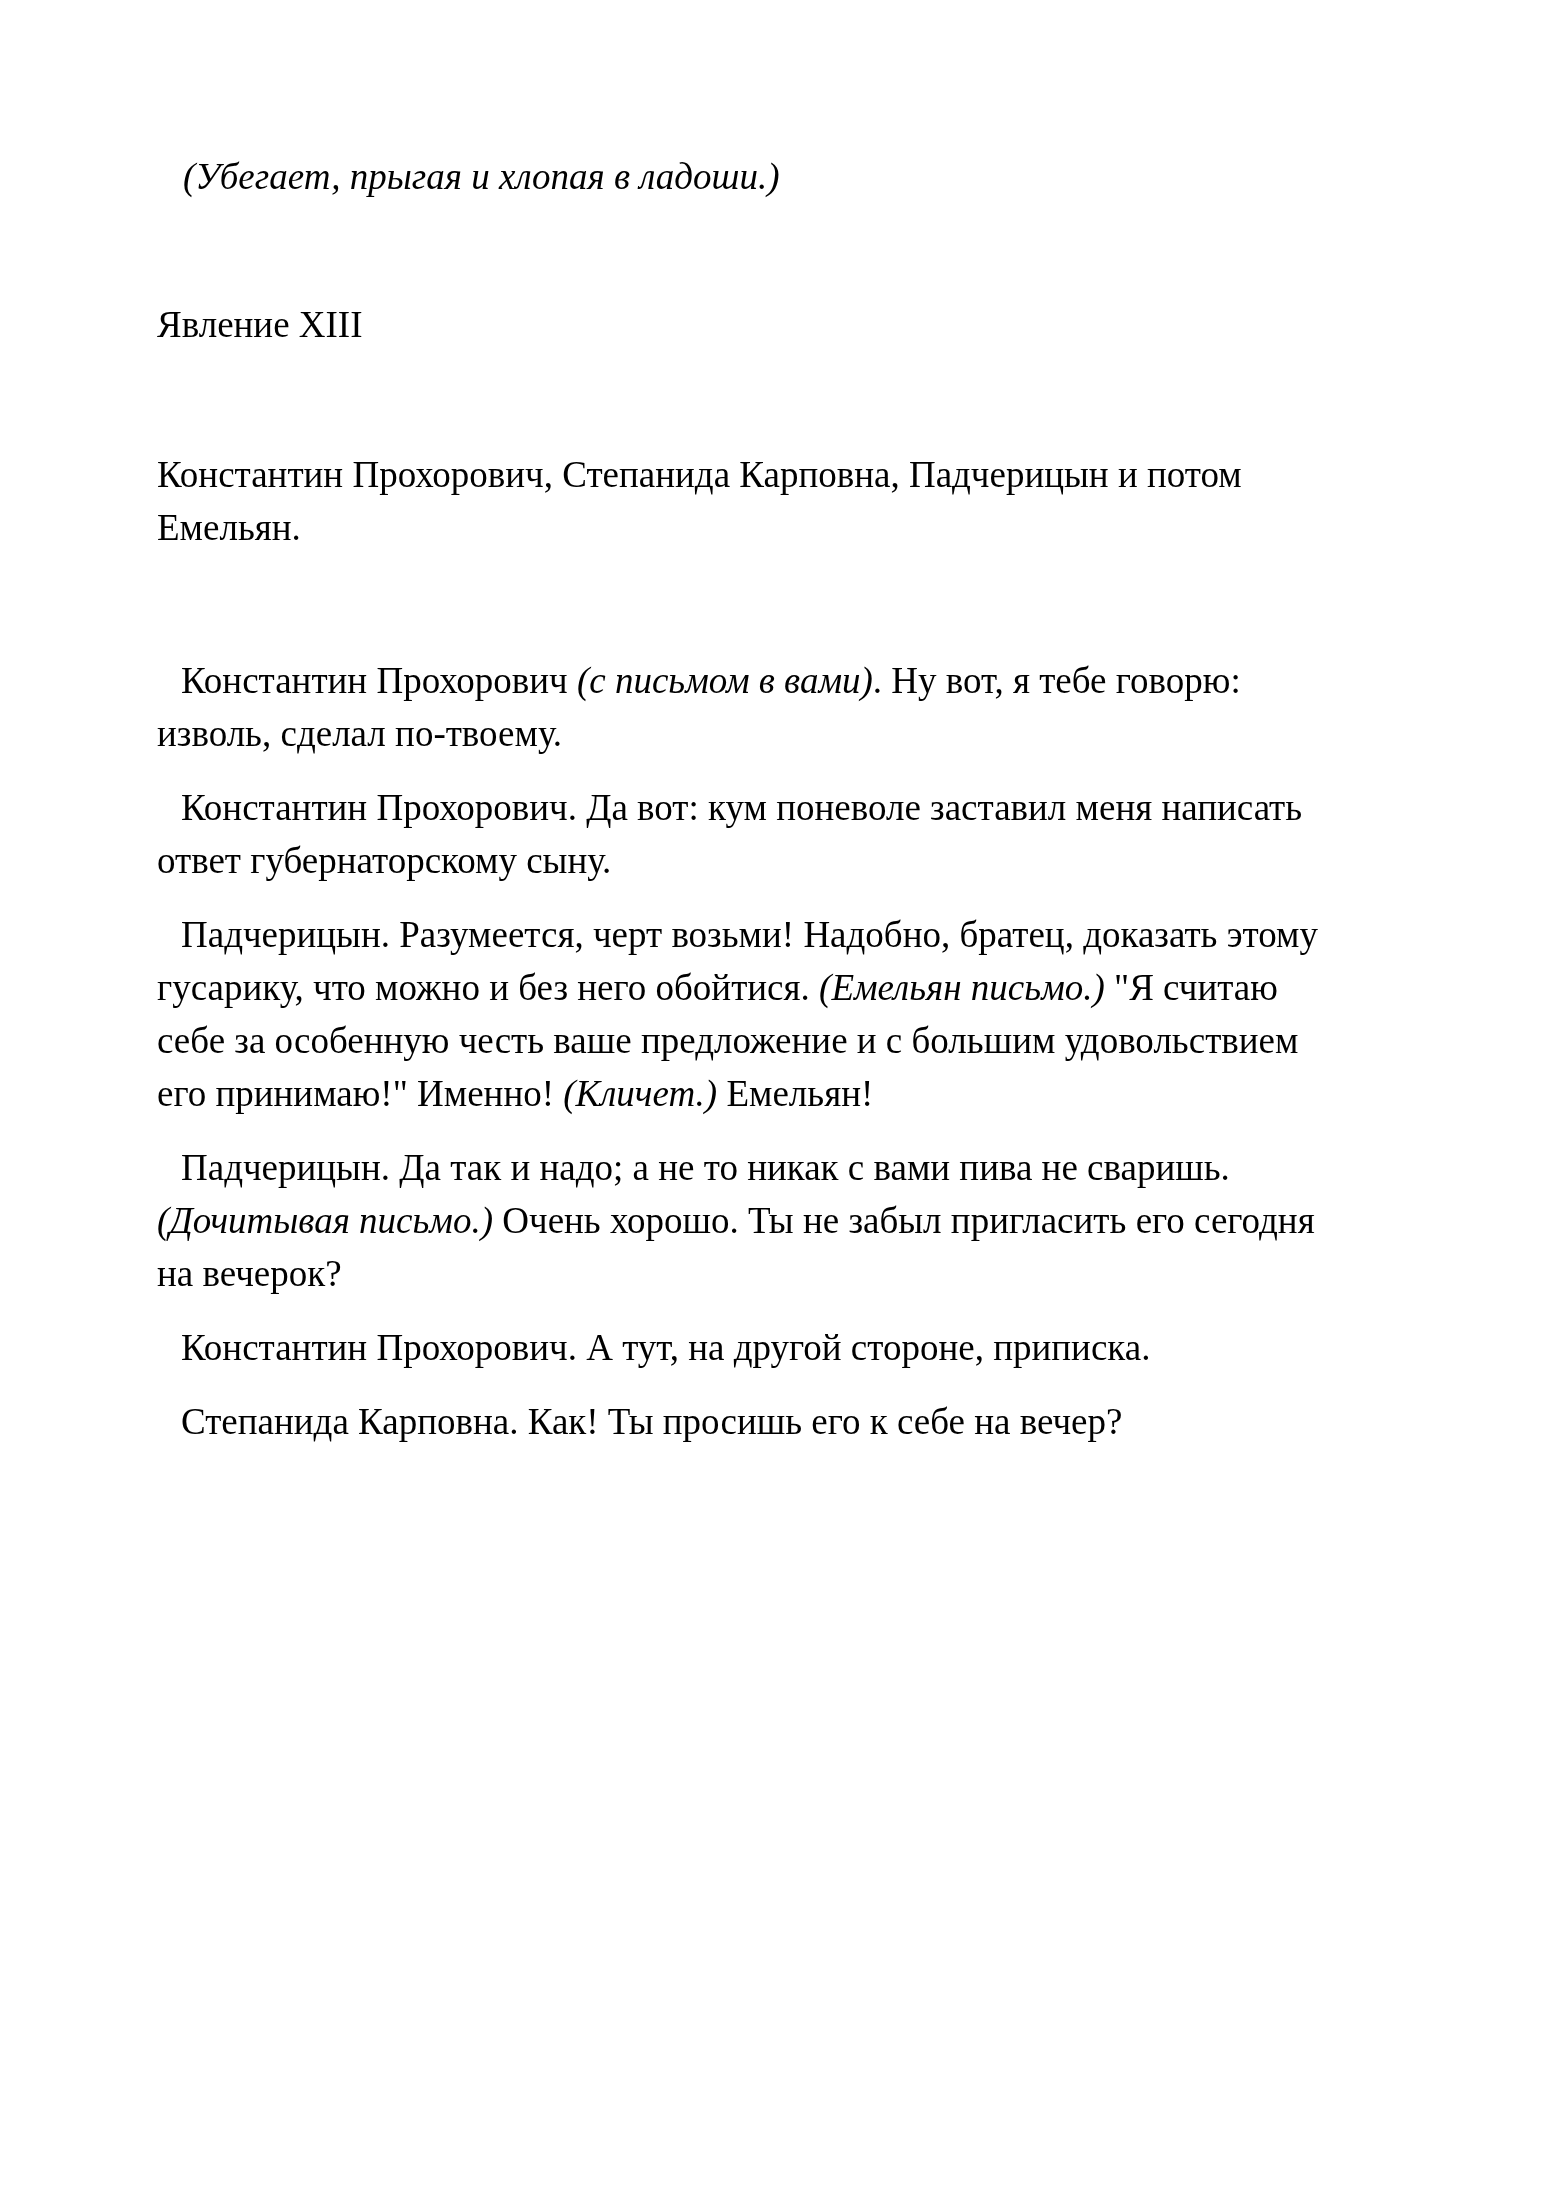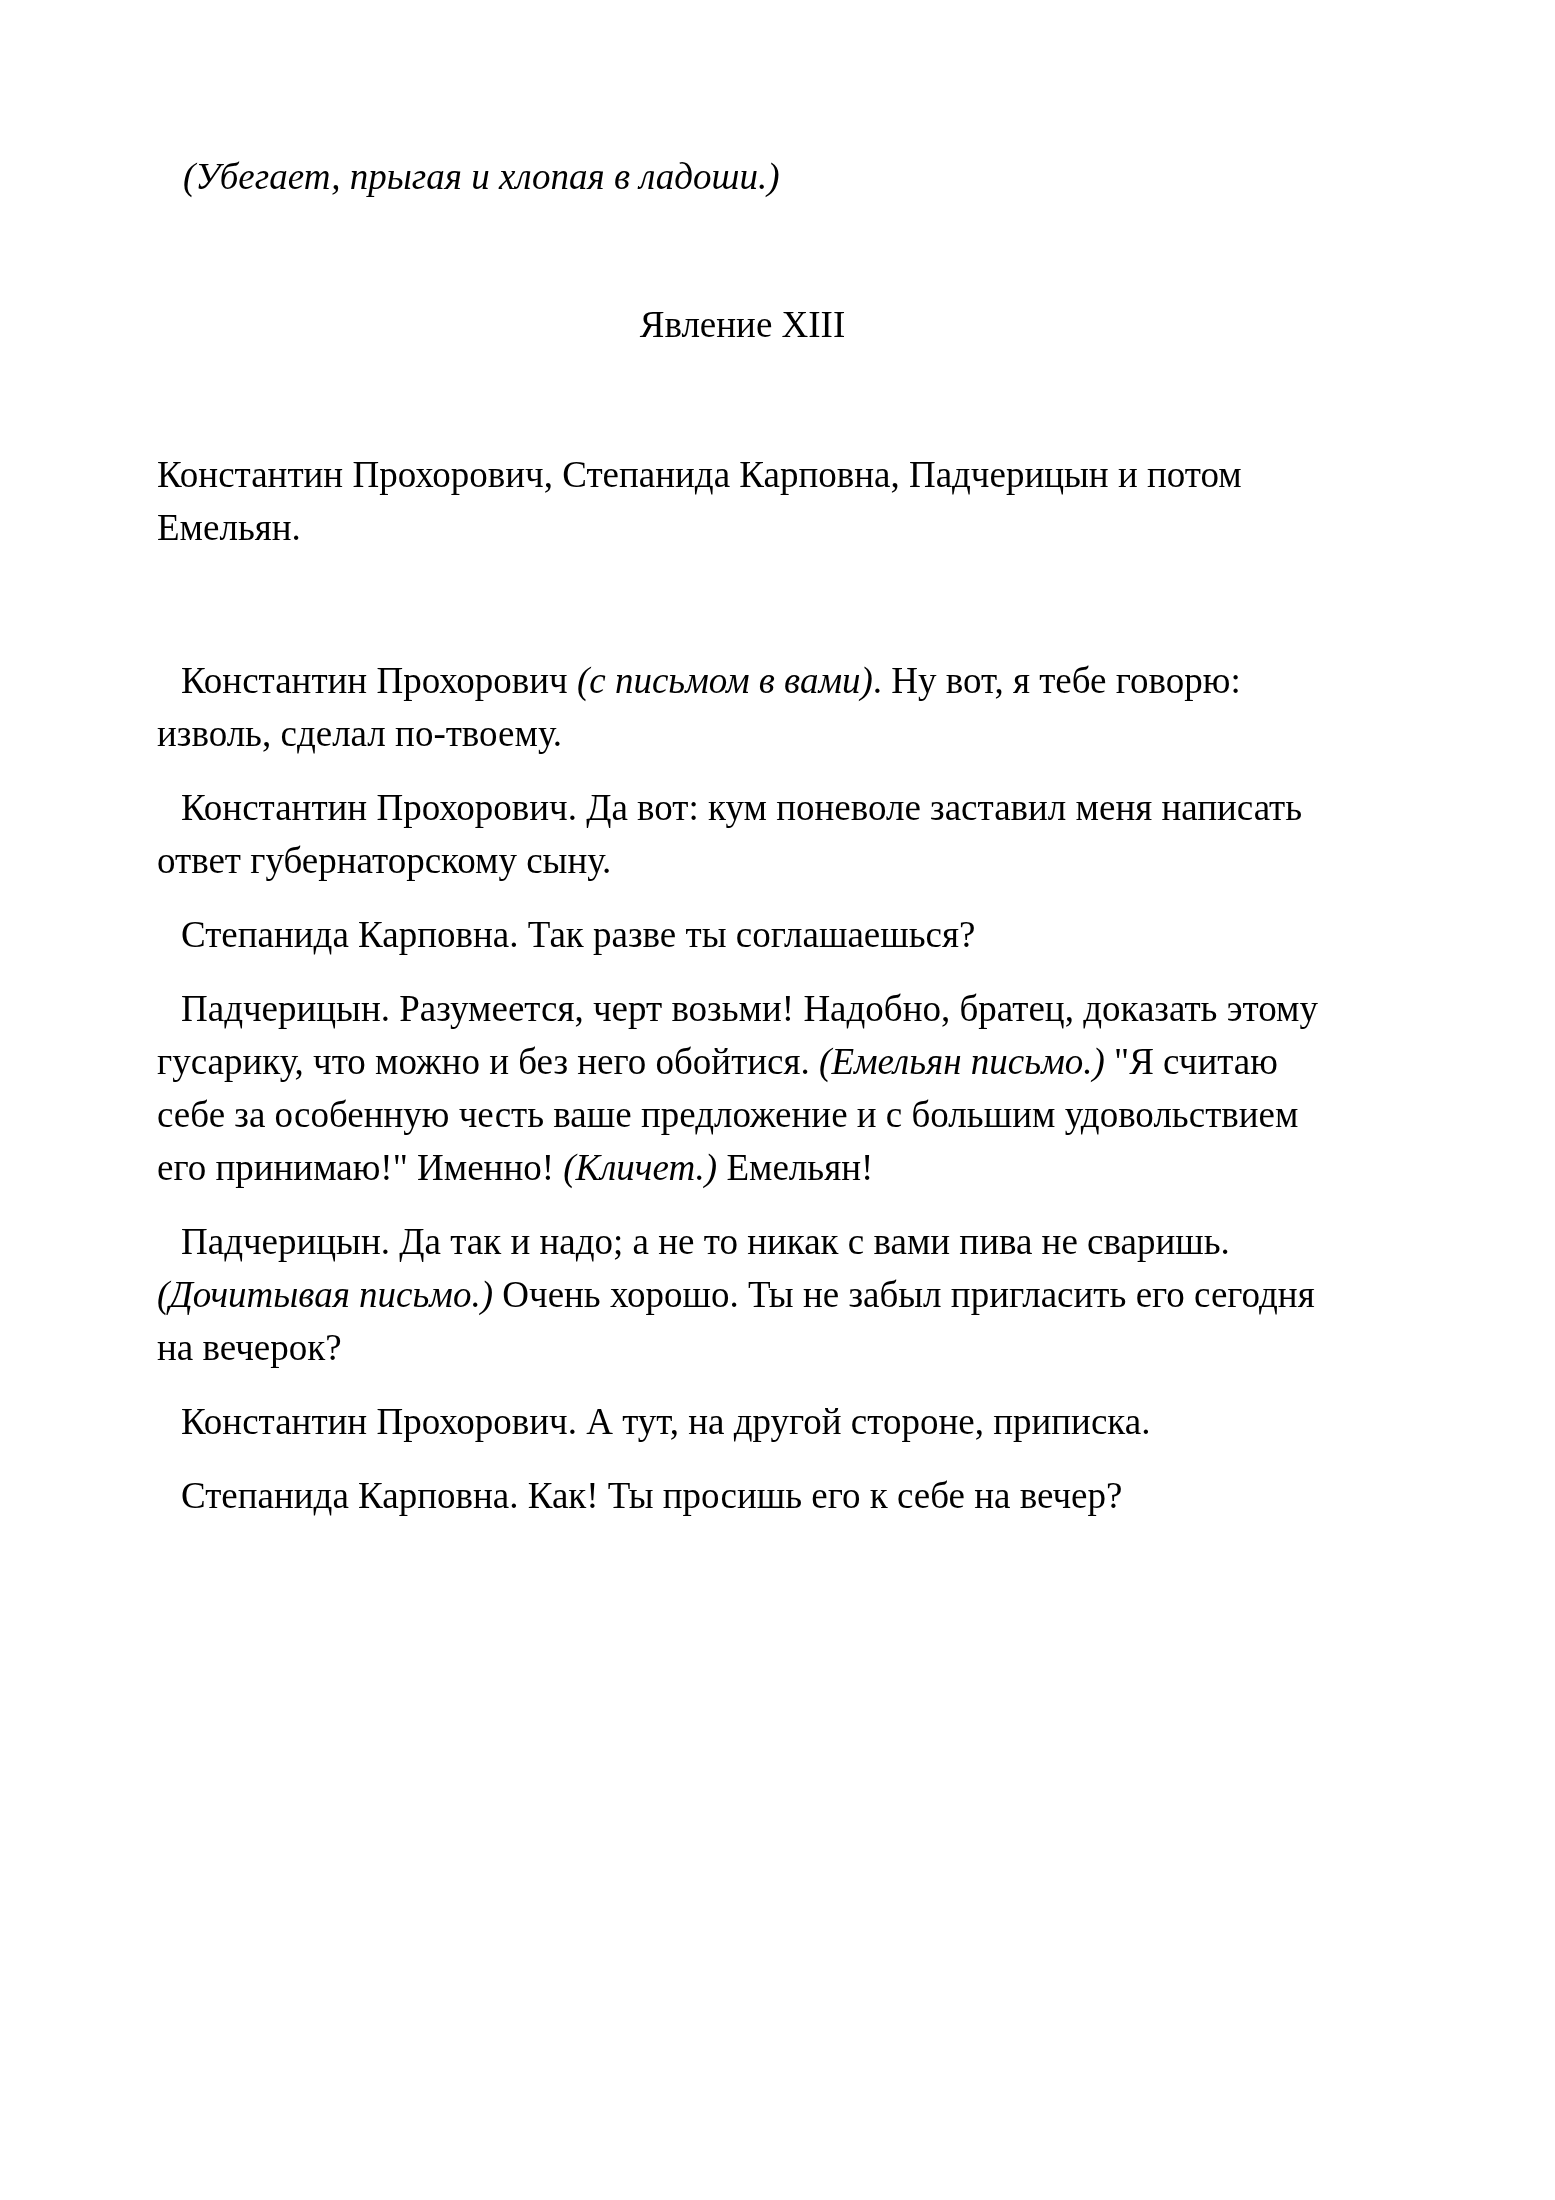--- a/index.html
+++ b/index.html
@@ -31,21 +31,21 @@
     font-size: 37px;
     line-height: 53px;
     font-weight: normal;
   }
   .stage-direction {
     font-style: italic;
     text-indent: 26px;
   }
   .scene-heading {
     margin-top: 95px !important;
-    text-align: center;
+    text-align: left;
   }
   .cast-line {
     margin-top: 97px !important;
   }
   .para {
     text-indent: 24px;
   }
   .para.first {
     margin-top: 100px !important;
   }
@@ -65,21 +65,20 @@
 
   <h2 class="scene-heading">Явление XIII</h2>
 
   <p class="cast-line">Константин Прохорович, Степанида Карповна, Падчерицын и потом Емельян.</p>
 
   <p class="para first"><span>Константин Прохорович </span><em>(с письмом в вами)</em><span>. Ну вот, я тебе говорю: изволь, сделал по-твоему.</span></p>
 
 
   <p class="para"><span>Константин Прохорович. Да вот: кум поневоле заставил меня написать ответ губернаторскому сыну.</span></p>
 
-  <p class="para"><span>Степанида Карповна. Так разве ты соглашаешься?</span></p>
 
   <p class="para"><span>Падчерицын. Разумеется, черт возьми! Надобно, братец, доказать этому гусарику, что можно и без него обойтися. </span><em>(Емельян письмо.)</em><span> "Я считаю себе за особенную честь ваше предложение и с большим удовольствием его принимаю!" Именно! </span><em>(Кличет.)</em><span> Емельян!</span></p>
 
 
   <p class="para"><span>Падчерицын. Да так и надо; а не то никак с вами пива не сваришь. </span><em>(Дочитывая письмо.)</em><span> Очень хорошо. Ты не забыл пригласить его сегодня на вечерок?</span></p>
 
   <p class="para"><span>Константин Прохорович. А тут, на другой стороне, приписка.</span></p>
 
   <p class="para"><span>Степанида Карповна. Как! Ты просишь его к себе на вечер?</span></p>
 

